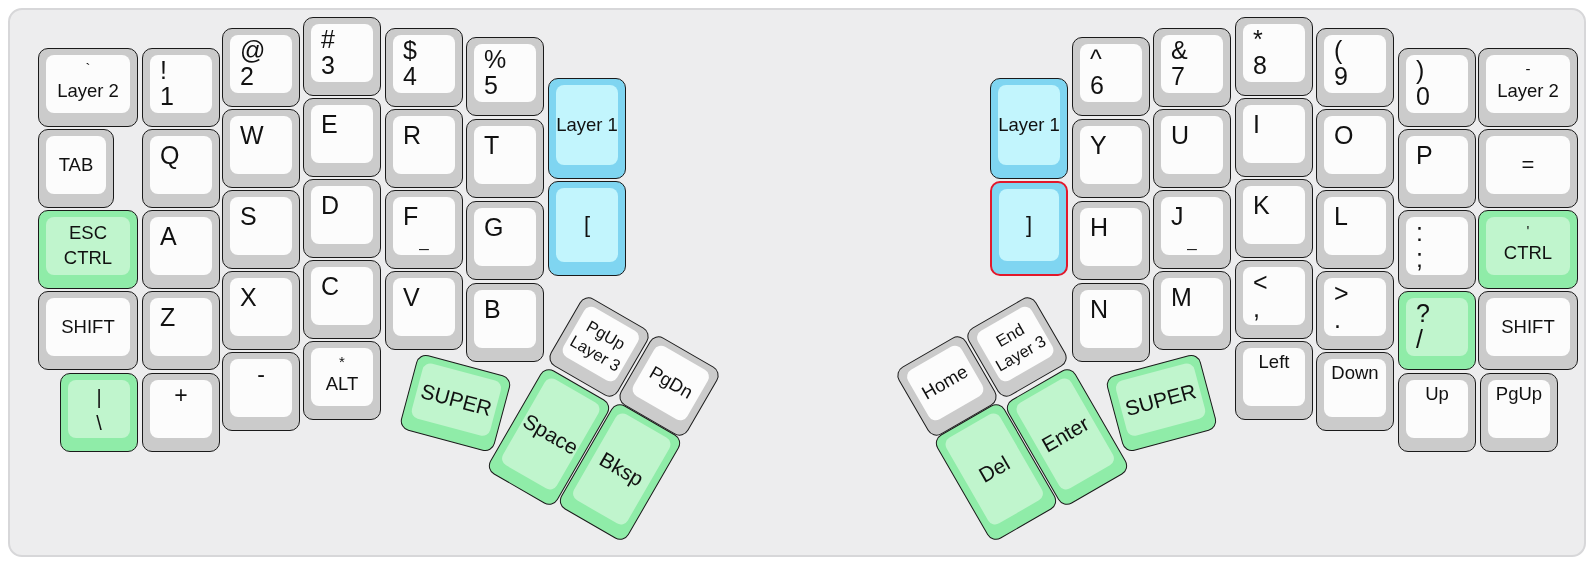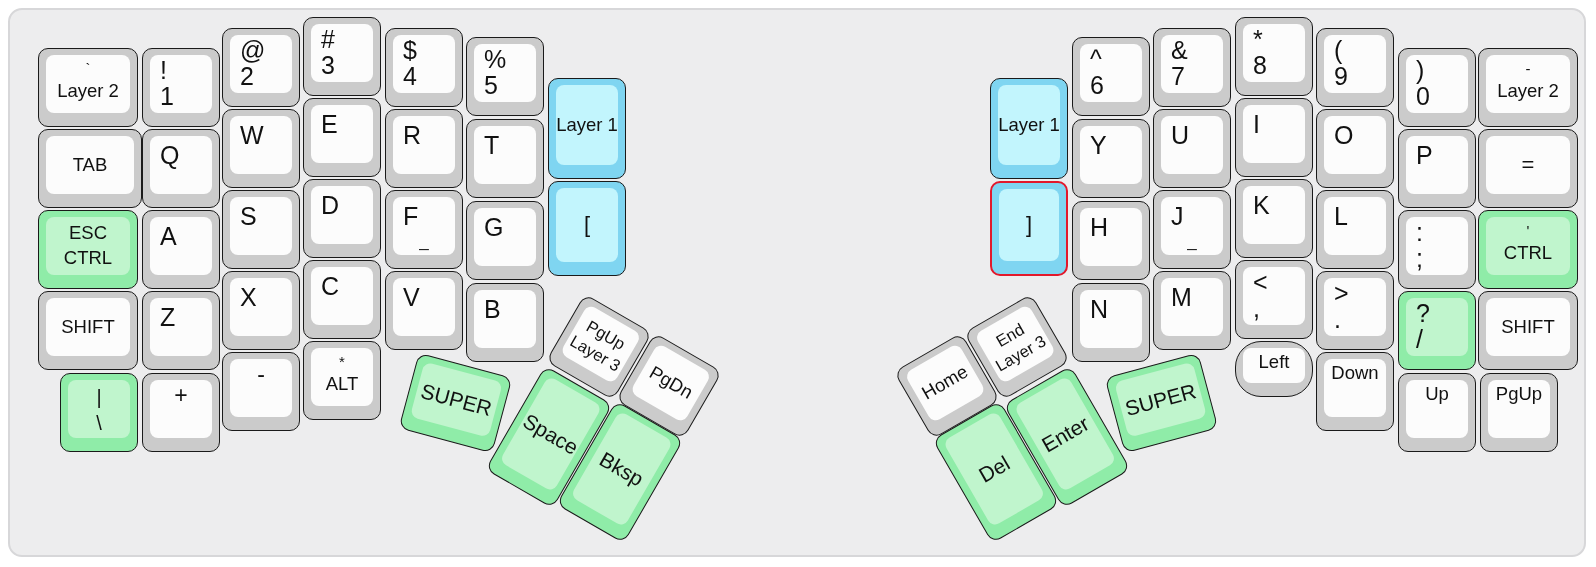--- a/index.html
+++ b/index.html
@@ -53,21 +53,21 @@
 <body>
 
 <div class="panel"></div>
 <div id="keys-root">
     <div class="key c-w v-stack" style="left: 38px; top: 48px; width: 100px; height: 79px;">
       <div class="cap">
         <span class="line">`</span>
         <span class="line">Layer 2</span>
       </div>
     </div>
-    <div class="key c-w v-word" style="left: 38px; top: 129px; width: 104px; height: 79px;">
+    <div class="key c-w v-word" style="left: 38px; top: 129px; width: 76px; height: 79px;">
       <div class="cap">
         <span class="line">TAB</span>
       </div>
     </div>
     <div class="key c-g v-esc" style="left: 38px; top: 210px; width: 100px; height: 79px;">
       <div class="cap">
         <span class="line">ESC</span>
         <span class="line">CTRL</span>
       </div>
     </div>
@@ -308,21 +308,21 @@
       <div class="cap">
         <span class="line">K</span>
       </div>
     </div>
     <div class="key c-w v-sym2" style="left: 1235px; top: 260px; width: 78px; height: 79px;">
       <div class="cap">
         <span class="line">&lt;</span>
         <span class="line">,</span>
       </div>
     </div>
-    <div class="key c-w v-arrow" style="left: 1235px; top: 341px; width: 78px; height: 56px; border-radius: 26px;">
+    <div class="key c-w v-arrow" style="left: 1235px; top: 341px; width: 78px; height: 79px;">
       <div class="cap">
         <span class="line">Left</span>
       </div>
     </div>
     <div class="key c-w v-sym2" style="left: 1316px; top: 28px; width: 78px; height: 79px;">
       <div class="cap">
         <span class="line">(</span>
         <span class="line">9</span>
       </div>
     </div>

